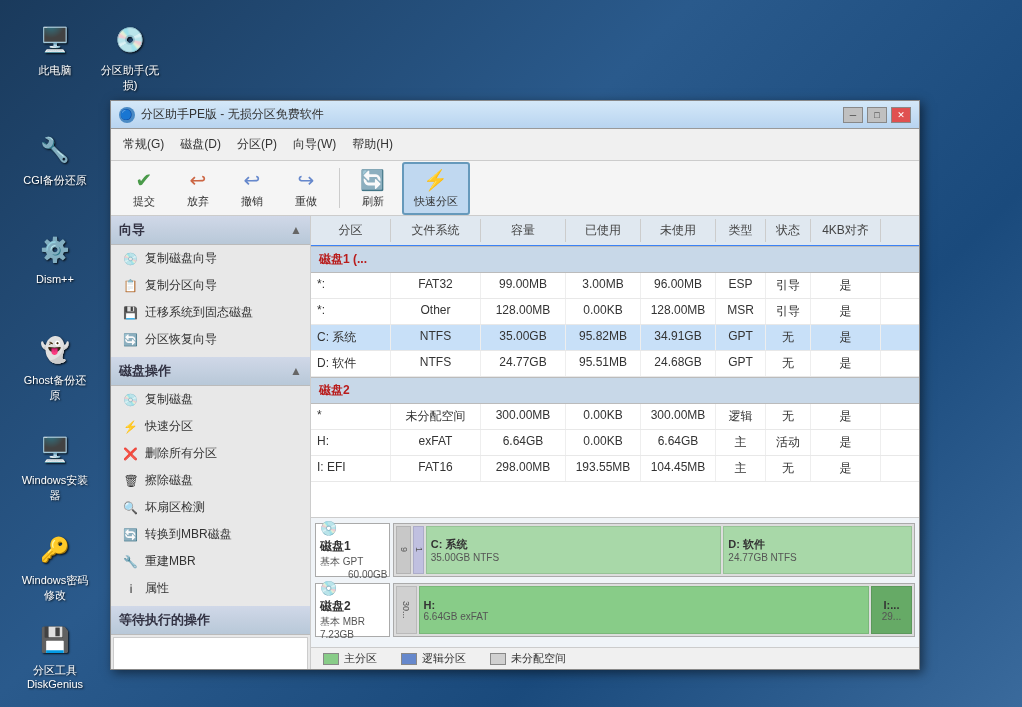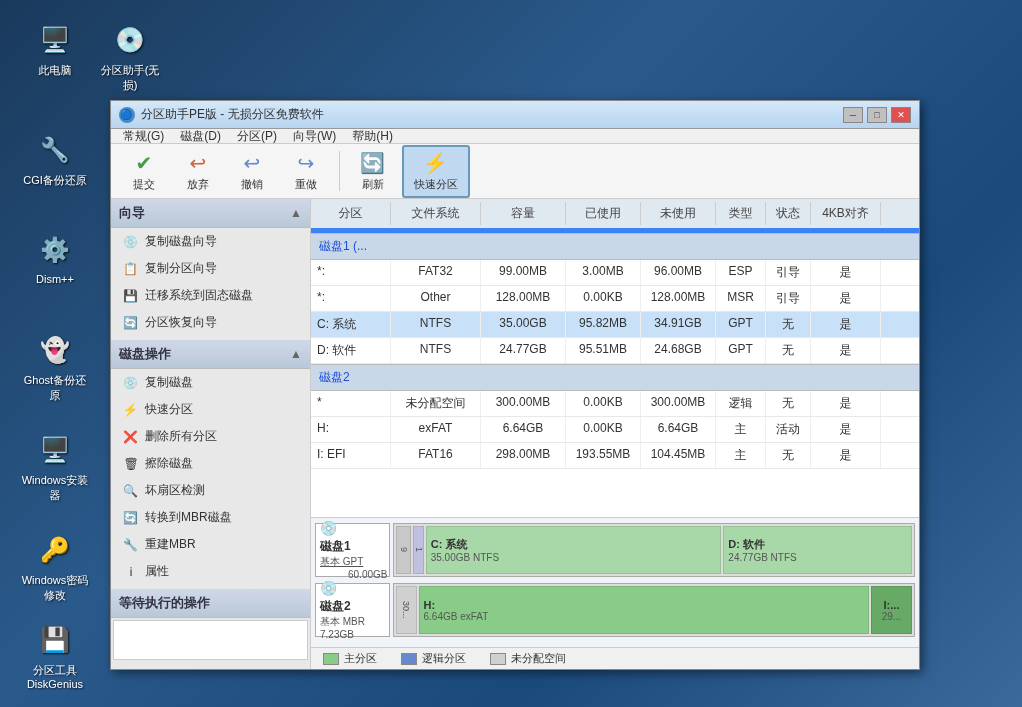--- a/index.html
+++ b/index.html
@@ -90,21 +90,21 @@
       justify-content: center;
       font-size: 9px;
       cursor: pointer;
       color: #333;
     }
     .title-btn.close { background: #e05050; color: white; }
 
     
     .menu-bar {
       background: #f0f0f0;
-      height: 15px;
+      height: 32px;
       display: flex;
       align-items: center;
       padding: 4px 4px;
       border-bottom: 1px solid #ccc;
     }
     .menu-item {
       padding: 2px 8px;
       cursor: pointer;
       font-size: 12px;
       color: #333;
@@ -210,36 +210,36 @@
     
     .partition-table-area {
       flex: 1;
       overflow-y: auto;
       padding: 0;
     }
     .pt-header {
       display: grid;
       grid-template-columns: 80px 90px 85px 75px 75px 50px 45px 70px;
       background: #e0e8f0;
-      border-bottom: 5px solid #3b82f6;
+      border-bottom: 1px solid #3b82f6;
       padding: 3px 0;
     }
     .pt-header-cell {
       padding: 3px 6px;
       font-size: 12px;
       color: #444;
       text-align: center;
       border-right: 1px solid #ccc;
     }
     .disk-group-header {
       background: #c8d8e8;
       padding: 4px 8px;
-      font-weight: normal;
-      font-size: 12px;
-      color: #1d4ed8;
+      font-weight: bold;
+      font-size: 12px;
+      color: #b91c1c;
       border-bottom: 1px solid #bbb;
       border-top: 1px solid #bbb;
     }
     .pt-row {
       display: grid;
       grid-template-columns: 80px 90px 85px 75px 75px 50px 45px 70px;
       border-bottom: 1px solid #e8e8e8;
     }
     .pt-row.selected { background: #c8e0f8; }
     .pt-cell {
@@ -582,21 +582,21 @@
           <div class="pt-cell">是</div>
         </div>
       </div>
 
       <div class="disk-visual-area">
 
         <div class="disk-row">
           <div class="disk-label-box">
             <div class="disk-icon">💿</div>
             <div style="font-weight:bold; font-size:12px;">磁盘1</div>
-            <div style="font-size:10px; color:#555;text-decoration:underline;">基本 GPT</div>
+            <div style="font-size:10px; color:#555;">基本 GPT</div>
             <div style="font-size:10px; color:#555;margin-left:28px;">60.00GB</div>
           </div>
           <div class="disk-bar-container">
             <div class="disk-segment" style="width:3%; background:#c8c8c8; justify-content:center; align-items:center;">
               <span style="font-size:9px; writing-mode:vertical-lr; color:#555;">9</span>
             </div>
             <div class="disk-segment" style="width:2%; background:#c0c0e0; justify-content:center; align-items:center;">
               <span style="font-size:9px; writing-mode:vertical-lr; color:#555;">1</span>
             </div>
             <div class="disk-segment" style="width:58%; background:#a8d8a8;">

